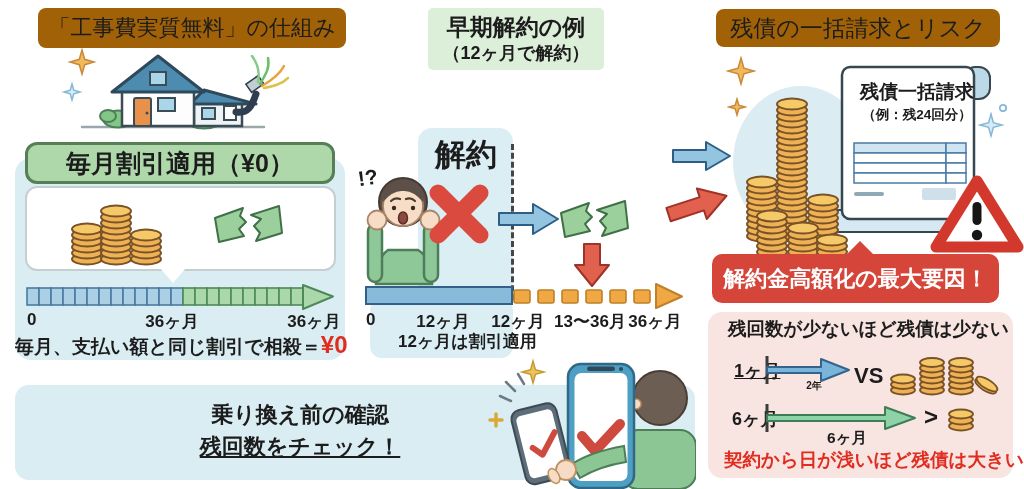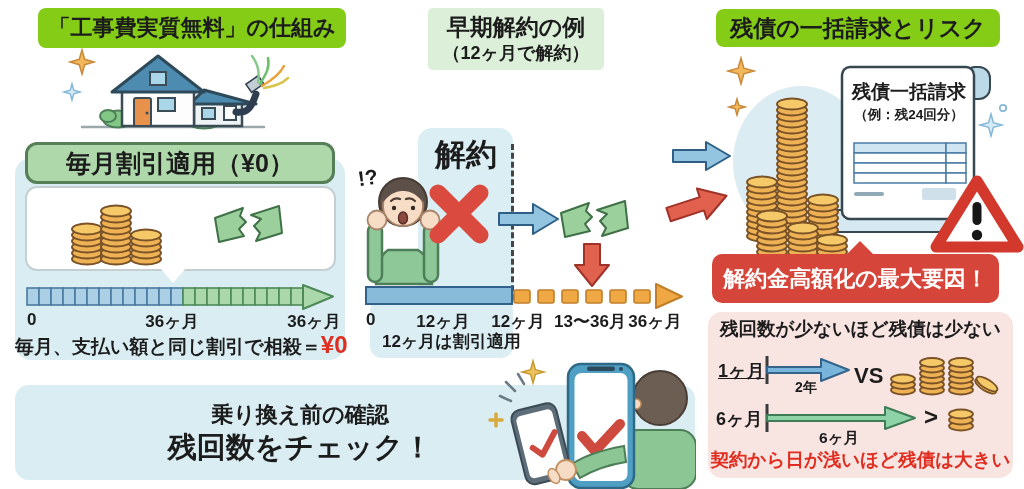--- a/index.html
+++ b/index.html
@@ -2,38 +2,38 @@
 <html><head>
 <meta charset="utf-8">
 <style>
   * { margin:0; padding:0; box-sizing:border-box; }
   html,body { background:#fff; }
   body { font-family:"Liberation Sans","DejaVu Sans",sans-serif; color:#1c1c1c; }
   #canvas { position:relative; width:1024px; height:489px; background:#ffffff; overflow:hidden; }
   .abs { position:absolute; }
   .xbold { font-weight:800; }
   .center { text-align:center; }
-  .titlebox { background:#84cc16; border-radius:8px; font-weight:700; font-size:22px; text-align:center; }
+  .titlebox { background:#a16207; border-radius:8px; font-weight:400; font-size:22px; text-align:center; }
   .greenbox { background:#dcefd9; border-radius:5px; font-weight:800; text-align:center; }
   .panel-blue { background:#d9edf2; border-radius:16px; }
   .hdr-green { background:#aed7aa; border:3px solid #567f57; border-radius:12px; font-weight:800; font-size:25px; text-align:center; line-height:36px; }
   .bubble { background:#ffffff; border:2px solid #c5cfd2; border-radius:12px; }
   .bubble-tip { width:0; height:0; border-left:13px solid transparent; border-right:13px solid transparent; border-top:15px solid #ffffff; }
   .tl-label { font-weight:800; font-size:17px; white-space:nowrap; }
   .ctr { transform:translateX(-50%); }
   .caption { font-weight:800; font-size:19px; white-space:nowrap; }
   .caption .yen { color:#e02d1f; font-size:24px; }
   .dashline { border-left:3px dashed #454545; }
   .bar-blue { background:#88bbd9; border:2px solid #31618a; }
   .banner { background:#d6453a; border-radius:10px; color:#ffffff; font-weight:800; font-size:22px; text-align:center; line-height:49px; }
   .banner-tip { width:0; height:0; border-left:14px solid transparent; border-right:14px solid transparent; border-bottom:14px solid #d6453a; }
   .pinkbox { background:#f8e4e1; border-radius:14px; }
   .red-text { color:#e02d1f; }
   .ellipse-bg { background:#dcecf3; border-radius:50%; }
-  .nowrap { white-space:nowrap; }
+  .nowrap { white-space:nowrap;padding-left:16px; }
 </style>
 </head>
 <body>
 
 <div id="canvas">
 
   <svg width="0" height="0" style="position:absolute">
     <defs>
       <g id="coinM">
           <ellipse rx="15" ry="5.5" fill="#eeb254" stroke="#7a5228" stroke-width="2"></ellipse>
@@ -346,21 +346,21 @@
   <div class="abs banner" style="left:712px;top:254px;width:287px;height:49px;">解約金高額化の最大要因！</div>
 
   <div class="abs pinkbox" style="left:708px;top:312px;width:305px;height:166px;"></div>
   <div class="abs xbold center nowrap" style="left:708px;top:316px;width:305px;font-size:18.5px;">残回数が少ないほど残債は少ない</div>
 
   <div class="abs xbold nowrap" style="left:718px;top:359px;font-size:18px;text-decoration:underline;">1ヶ月</div>
   <svg class="abs" style="left:763px;top:354px;" width="92" height="32" viewBox="0 0 92 32">
     <line x1="4" y1="2" x2="4" y2="30" stroke="#3c3c3c" stroke-width="3"></line>
     <polygon points="4,13 58,13 58,5 86,16 58,27 58,19 4,19" fill="#79b4da" stroke="#34648c" stroke-width="2" stroke-linejoin="round"></polygon>
   </svg>
-  <div class="abs xbold ctr nowrap" style="left:806px;top:379px;font-size:14px;">2年</div>
+  <div class="abs xbold ctr nowrap" style="left:806px;top:379px;font-size:10px;">2年</div>
   <div class="abs xbold" style="left:854px;top:363px;font-size:22px;">VS</div>
   <svg class="abs" style="left:886px;top:344px;" width="114" height="54" viewBox="0 0 114 54">
     <use href="#coinS" x="17" y="46"></use>
       <use href="#coinS" x="17" y="40.5"></use>
       <use href="#coinST" x="17" y="35"></use>
     <use href="#coinS" x="46" y="46"></use>
       <use href="#coinS" x="46" y="40.5"></use>
       <use href="#coinS" x="46" y="35"></use>
       <use href="#coinS" x="46" y="29.5"></use>
       <use href="#coinS" x="46" y="24"></use>
@@ -388,21 +388,21 @@
     <use href="#coinS" x="20" y="24"></use>
       <use href="#coinS" x="20" y="18"></use>
       <use href="#coinST" x="20" y="12"></use>
   </svg>
 
   <div class="abs xbold center red-text nowrap" style="left:708px;top:447px;width:305px;font-size:18.5px;">契約から日が浅いほど残債は大きい</div>
 
   <div class="abs panel-blue" style="left:15px;top:385px;width:680px;height:95px;border-radius:14px;"></div>
   <div class="abs xbold center" style="left:95px;top:399px;width:410px;">
     <div style="font-size:22px;line-height:32px;">乗り換え前の確認</div>
-    <div style="font-size:29px;line-height:32px;">残回数をチェック！</div>
+    <div style="font-size:22px;line-height:32px;text-decoration:underline;">残回数をチェック！</div>
   </div>
 
   <svg class="abs" style="left:478px;top:352px;" width="218" height="137" viewBox="0 0 218 137">
     <g transform="translate(55,20)">
         <path d="M0,-11 L2.4,-2.4 L11,0 L2.4,2.4 L0,11 L-2.4,2.4 L-11,0 L-2.4,-2.4 Z" fill="#ecc35e" stroke="#c79a30" stroke-width="1.5"></path>
       </g>
     <path d="M28,30 l9,9 M22,44 l11,5 M40,22 l6,10" stroke="#6b7a85" stroke-width="2.5" stroke-linecap="round"></path>
     <path d="M18,62 v12 M12,68 h12" stroke="#d9a93c" stroke-width="3.5" stroke-linecap="round"></path>
     <circle cx="182" cy="46" r="27" fill="#6d5e53" stroke="#4a3d35" stroke-width="2"></circle>
     <circle cx="158" cy="52" r="5" fill="#f6dcc4" stroke="#c09060" stroke-width="1.5"></circle>

